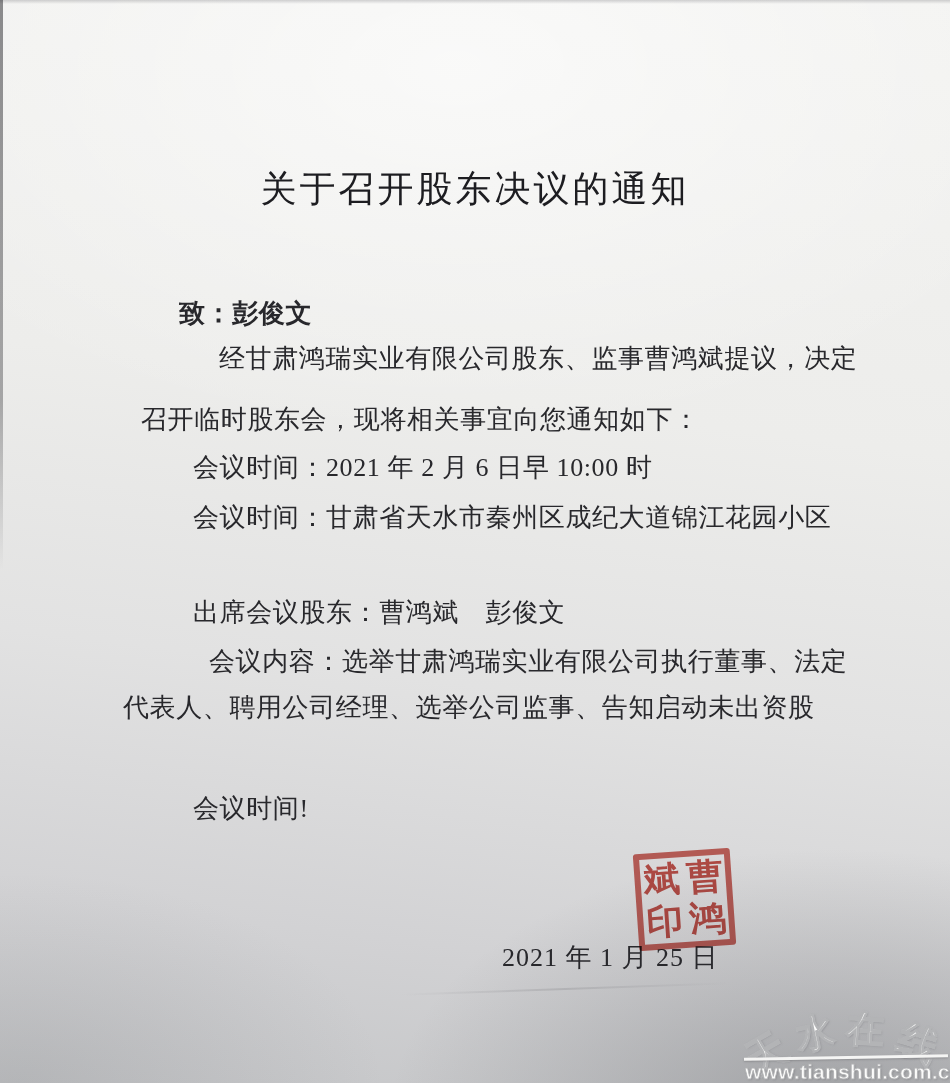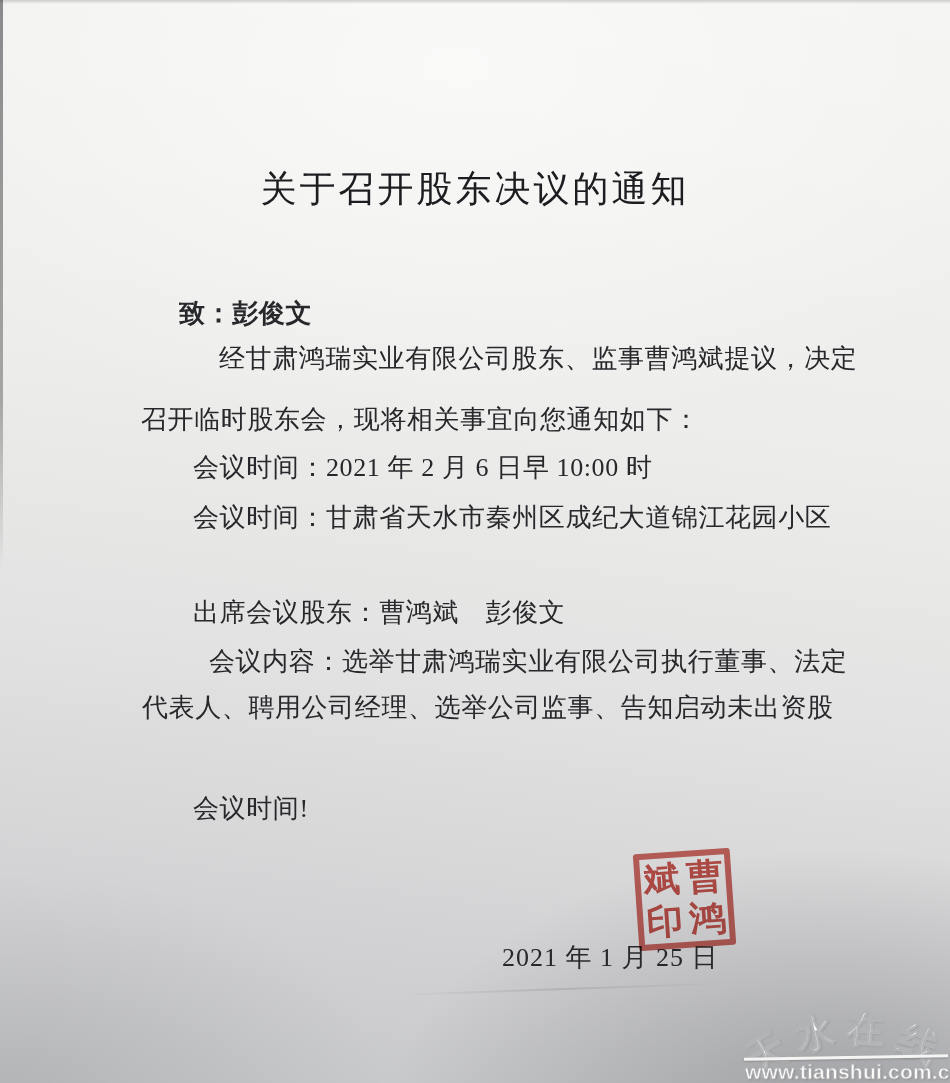--- a/index.html
+++ b/index.html
@@ -86,21 +86,21 @@
   <div class="line" style="left:193px; top:341px;margin-left:26px;">经甘肃鸿瑞实业有限公司股东、监事曹鸿斌提议，决定</div>
   <div class="line" style="left:141px; top:402px;">召开临时股东会，现将相关事宜向您通知如下：</div>
 
   <div class="line" style="left:193px; top:450px;">会议时间：2021 年 2 月 6 日早 10:00 时</div>
 
   <div class="line" style="left:193px; top:500px;">会议时间：甘肃省天水市秦州区成纪大道锦江花园小区</div>
 
   <div class="line" style="left:193px; top:595px;">出席会议股东：曹鸿斌　彭俊文</div>
 
   <div class="line" style="left:193px; top:644px;margin-left:16px;">会议内容：选举甘肃鸿瑞实业有限公司执行董事、法定</div>
-  <div class="line" style="left:142px; top:690px;">代表人、聘用公司经理、选举公司监事、告知启动未出资股</div>
+  <div class="line" style="left:123px; top:690px;">代表人、聘用公司经理、选举公司监事、告知启动未出资股</div>
 
   <div class="line" style="left:193px; top:791px;">会议时间!</div>
 
   <div class="line" style="left:502px; top:940px; letter-spacing:1px;">2021 年 1 月 25 日</div>
 
   <div class="seal">
     <span class="seal-char">斌</span>
     <span class="seal-char">曹</span>
     <span class="seal-char">印</span>
     <span class="seal-char">鸿</span>

